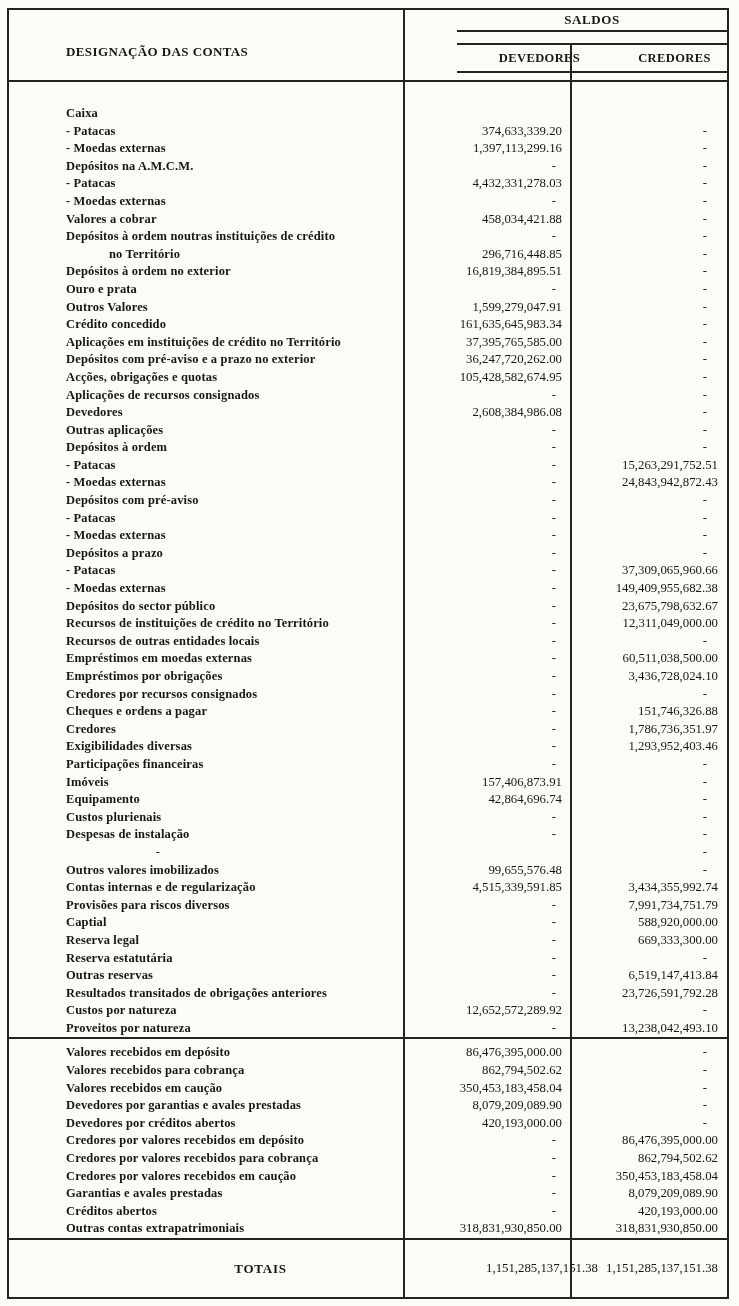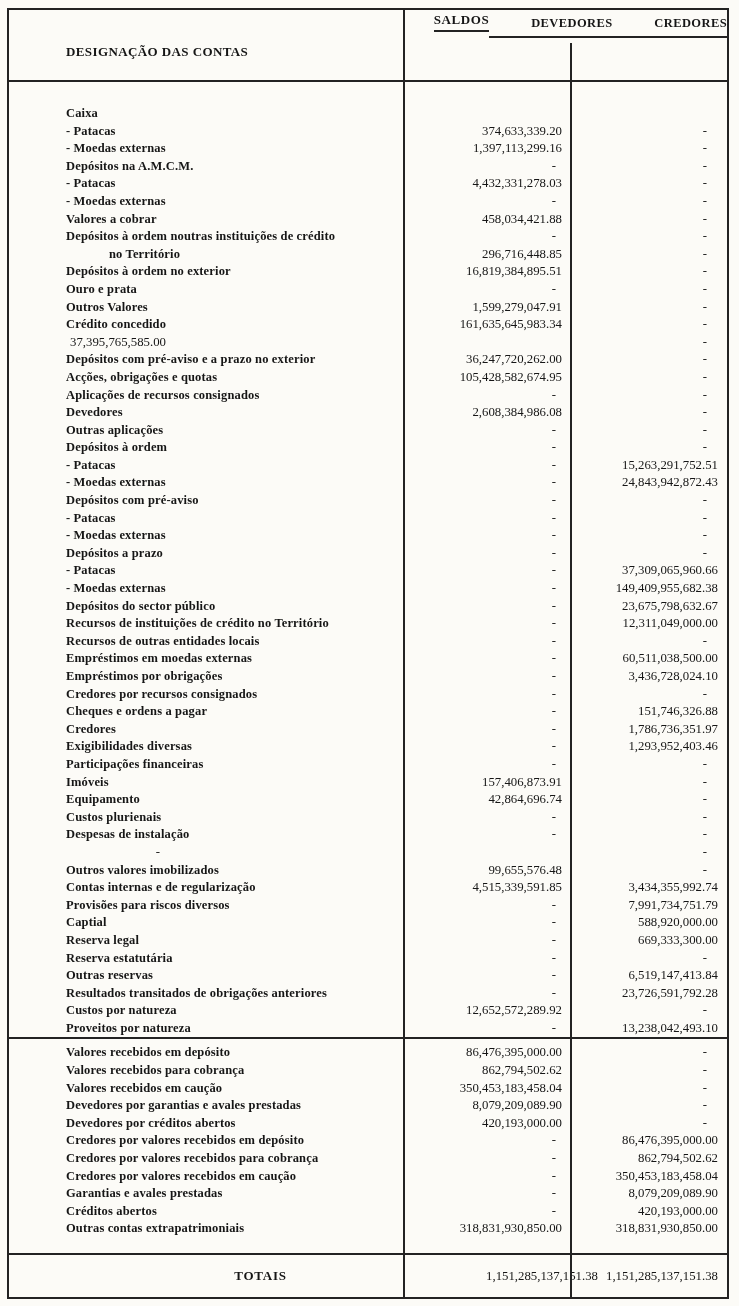--- a/index.html
+++ b/index.html
@@ -21,33 +21,33 @@
   }
   
   .vline{position:absolute;width:2px;background:#232323;}
   .vline.v1{left:394px;top:0;bottom:0;}
   .vline.v2{left:561px;top:33px;bottom:0;}
 
   
   .header{display:flex;height:70px;border-bottom:2px solid #232323;flex:none;}
   .header-left{width:448px;box-sizing:border-box;padding:34px 0 0 57px;}
   .header-left .title{font-weight:bold;font-size:13px;letter-spacing:.4px;}
-  .header-right{flex:1;display:flex;flex-direction:row;}
+  .header-right{flex:1;display:flex;flex-direction:column;}
   .hr-saldos{height:20px;line-height:20px;border-bottom:2px solid #232323;
     text-align:center;font-weight:bold;font-size:13px;letter-spacing:.6px;}
   .hr-gap{height:11px;border-bottom:2px solid #232323;}
   .hr-cols{height:26px;line-height:26px;border-bottom:2px solid #232323;display:flex;}
   .hr-dev{width:165px;text-align:center;font-weight:bold;font-size:12.5px;letter-spacing:.4px;}
   .hr-cred{flex:1;text-align:center;font-weight:bold;font-size:12.5px;letter-spacing:.4px;}
   .hr-rest{flex:1;}
 
   
   .section{flex:none;}
   .sec1{padding-top:23px;border-bottom:2px solid #232323;}
-  .sec2{padding-top:5px;padding-bottom:15px;border-bottom:2px solid #232323;}
+  .sec2{padding-top:5px;padding-bottom:0;border-bottom:2px solid #232323;}
   .row{display:flex;height:17.6px;line-height:17.6px;white-space:nowrap;}
   .c1{width:396px;box-sizing:border-box;padding-left:57px;
       font-weight:bold;font-size:12.5px;letter-spacing:.15px;overflow:hidden;}
   .c1.cont{padding-left:100px;}
   .c2{width:165px;box-sizing:border-box;text-align:right;padding-right:8px;font-size:12.8px;}
   .c3{flex:1;box-sizing:border-box;text-align:right;padding-right:9px;font-size:12.8px;}
   .c2.dash{padding-right:14px;}
   .c3.dash{padding-right:20px;}
 
   
@@ -140,20 +140,21 @@
         <div class="c1">Outros Valores</div>
         <div class="c2">1,599,279,047.91</div>
         <div class="c3 dash">-</div>
       </div>
       <div class="row">
         <div class="c1">Crédito concedido</div>
         <div class="c2">161,635,645,983.34</div>
         <div class="c3 dash">-</div>
       </div>
       <div class="row">
+        <div class="c1">Aplicações em instituições de crédito no Território</div>
         <div class="c2">37,395,765,585.00</div>
         <div class="c3 dash">-</div>
       </div>
       <div class="row">
         <div class="c1">Depósitos com pré-aviso e a prazo no exterior</div>
         <div class="c2">36,247,720,262.00</div>
         <div class="c3 dash">-</div>
       </div>
       <div class="row">
         <div class="c1">Acções, obrigações e quotas</div>

